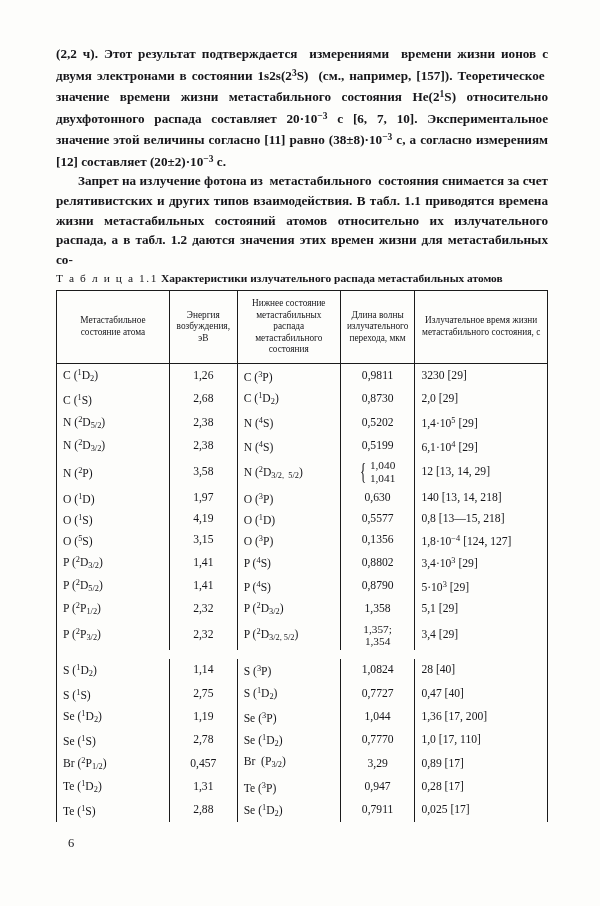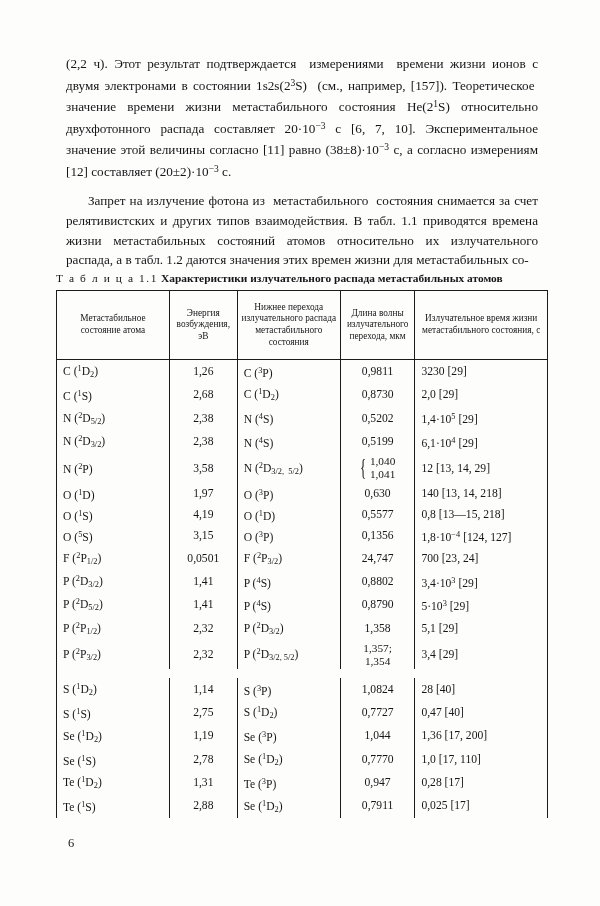--- a/index.html
+++ b/index.html
@@ -26,21 +26,22 @@
     position: absolute;
     left: 56px;
     top: 44px;
     width: 492px;
     font-size: 13.2px;
     line-height: 19.6px;
     text-align: justify;
     text-justify: inter-word;
   }
   .body-text p {
-    margin: 10px;
+    margin: 0;
+    font-weight: bold;
   }
   .body-text p.indent {
     text-indent: 22px;
   }
   .sub { font-size: 0.72em; vertical-align: -0.28em; }
   .sup { font-size: 0.72em; vertical-align: 0.42em; }
 
   .table-wrap {
     position: absolute;
     left: 56px;
@@ -160,21 +161,21 @@
         <col style="width:23.0%">
         <col style="width:13.8%">
         <col style="width:21.0%">
         <col style="width:15.2%">
         <col style="width:27.0%">
       </colgroup>
       <thead>
         <tr>
           <th>Метастабильное состояние атома</th>
           <th>Энергия возбуждения, эВ</th>
-          <th>Нижнее перехода излучательного распада метастабильного состояния</th>
+          <th>Нижнее состояние метастабильных распада метастабильного состояния</th>
           <th>Длина волны излучательного перехода, мкм</th>
           <th>Излучательное время жизни метастабильного состояния, с</th>
         </tr>
       </thead>
       <tbody id="tbody">
           <tr class="first pad-top">
             <td class="c1">C (<span class="sup">1</span>D<span class="sub">2</span>)</td>
             <td class="c2">1,26</td>
             <td class="c3">C (<span class="sup">3</span>P)</td>
             <td class="c4">0,9811</td>
@@ -223,27 +224,20 @@
             <td class="c5">0,8 [13—15, 218]</td>
           </tr>
           <tr class="">
             <td class="c1">O (<span class="sup">5</span>S)</td>
             <td class="c2">3,15</td>
             <td class="c3">O (<span class="sup">3</span>P)</td>
             <td class="c4">0,1356</td>
             <td class="c5">1,8·10<span class="sup">−4</span> [124, 127]</td>
           </tr>
           <tr class="">
-            <td class="c1">F (<span class="sup">2</span>P<span class="sub">1/2</span>)</td>
-            <td class="c2">0,0501</td>
-            <td class="c3">F (<span class="sup">2</span>P<span class="sub">3/2</span>)</td>
-            <td class="c4">24,747</td>
-            <td class="c5">700 [23, 24]</td>
-          </tr>
-          <tr class="">
             <td class="c1">P (<span class="sup">2</span>D<span class="sub">3/2</span>)</td>
             <td class="c2">1,41</td>
             <td class="c3">P (<span class="sup">4</span>S)</td>
             <td class="c4">0,8802</td>
             <td class="c5">3,4·10<span class="sup">3</span> [29]</td>
           </tr>
           <tr class="">
             <td class="c1">P (<span class="sup">2</span>D<span class="sub">5/2</span>)</td>
             <td class="c2">1,41</td>
             <td class="c3">P (<span class="sup">4</span>S)</td>
@@ -291,20 +285,27 @@
             <td class="c5">1,36 [17,  200]</td>
           </tr>
           <tr class="">
             <td class="c1">Se (<span class="sup">1</span>S)</td>
             <td class="c2">2,78</td>
             <td class="c3">Se (<span class="sup">1</span>D<span class="sub">2</span>)</td>
             <td class="c4">0,7770</td>
             <td class="c5">1,0 [17,  110]</td>
           </tr>
           <tr class="">
+            <td class="c1">Br (<span class="sup">2</span>P<span class="sub">1/2</span>)</td>
+            <td class="c2">0,457</td>
+            <td class="c3">Br&nbsp; (P<span class="sub">3/2</span>)</td>
+            <td class="c4">3,29</td>
+            <td class="c5">0,89 [17]</td>
+          </tr>
+          <tr class="">
             <td class="c1">Te (<span class="sup">1</span>D<span class="sub">2</span>)</td>
             <td class="c2">1,31</td>
             <td class="c3">Te (<span class="sup">3</span>P)</td>
             <td class="c4">0,947</td>
             <td class="c5">0,28 [17]</td>
           </tr>
           <tr class="">
             <td class="c1">Te (<span class="sup">1</span>S)</td>
             <td class="c2">2,88</td>
             <td class="c3">Se (<span class="sup">1</span>D<span class="sub">2</span>)</td>

